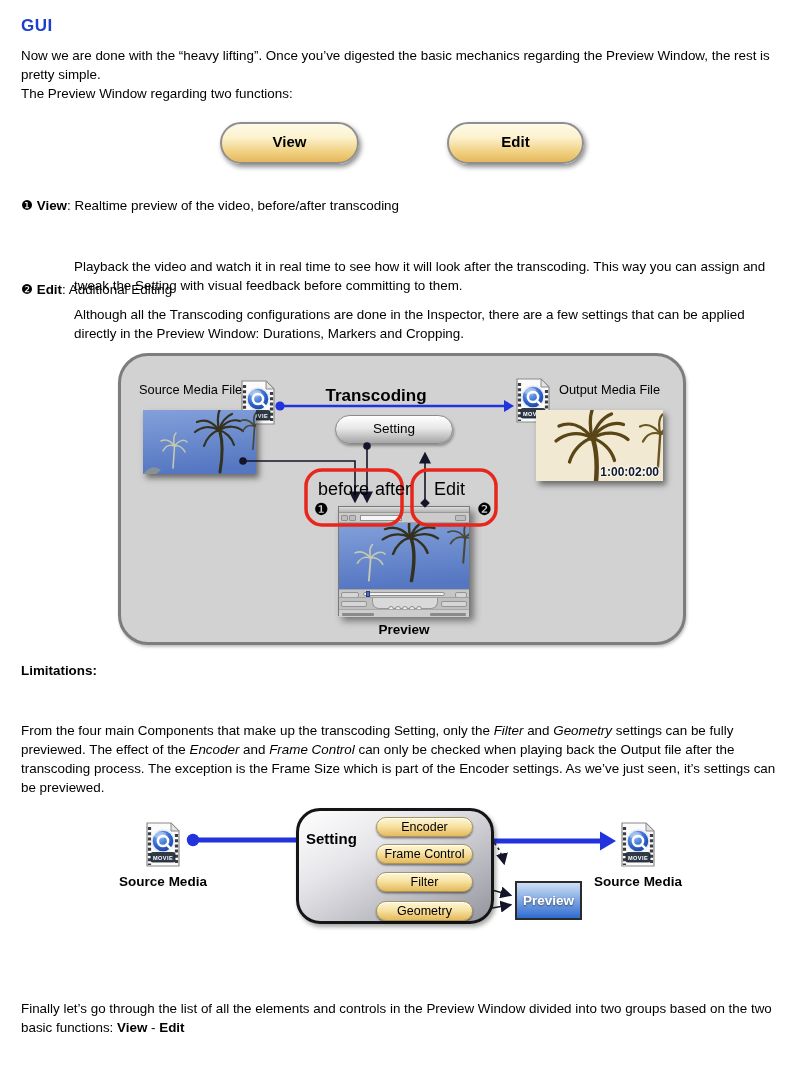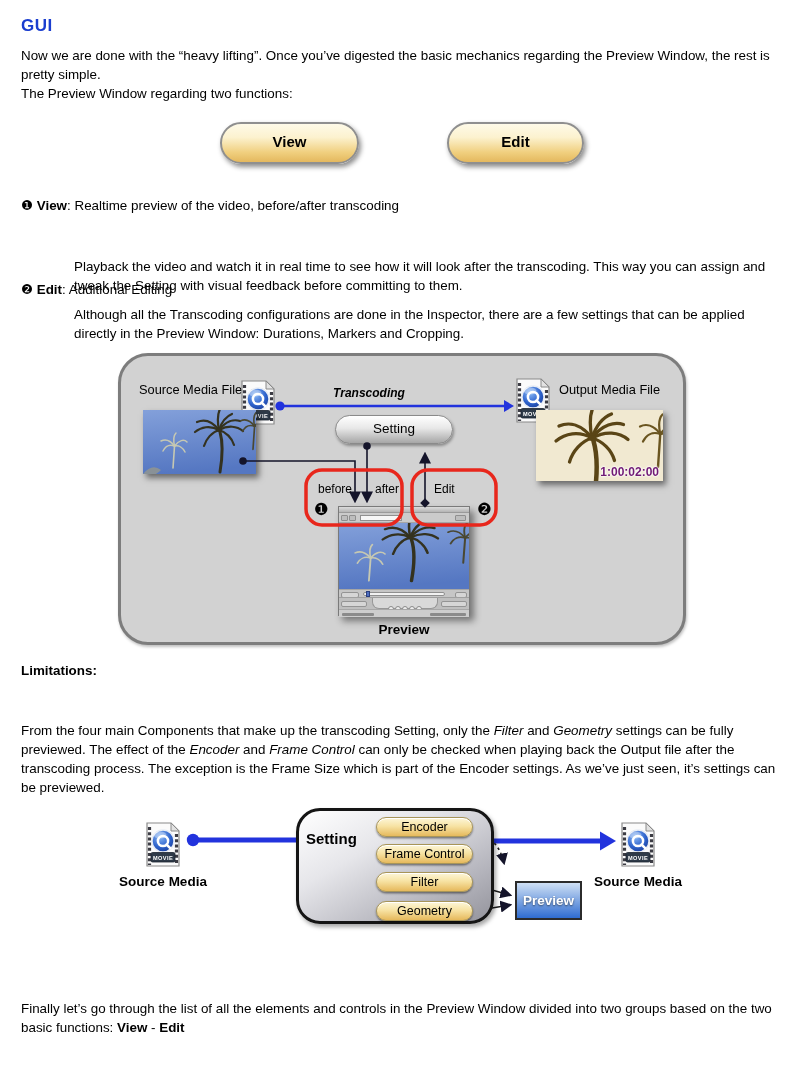--- a/index.html
+++ b/index.html
@@ -9,27 +9,27 @@
   .b{font-weight:bold;}
   .i{font-style:italic;}
   h1.title{position:absolute;left:21px;top:16px;font-size:17px;font-weight:800;letter-spacing:.5px;color:#1b3ecf;margin:0;}
   .goldbtn{position:absolute;height:38px;border:2px solid #8f8f8f;border-radius:21px;
     background:linear-gradient(#fefae8 0%,#fcf2cf 35%,#f0cf7e 75%,#e4b85e 100%);
     box-shadow:2px 3px 5px rgba(0,0,0,.45);text-align:center;font-weight:bold;font-size:15px;line-height:35px;cursor:pointer;}
   .dg1{position:absolute;left:118px;top:353px;width:568px;height:292px;background:#d2d2d2;
     border:3px solid #7d7d7d;border-radius:30px;box-sizing:border-box;box-shadow:1px 2px 3px rgba(0,0,0,.25);}
   .dg1 *{box-sizing:border-box;}
   .imgwrap{position:absolute;box-shadow:3px 4px 6px rgba(0,0,0,.5);line-height:0;}
-  .tc{position:absolute;right:4px;bottom:3px;font-size:12px;font-weight:bold;color:#701a75;
+  .tc{position:absolute;right:4px;bottom:3px;font-size:12px;font-weight:bold;color:#0f172a;
      text-shadow:0 0 2px #fff,0 0 2px #fff,0 0 3px #fff;line-height:12px;}
   .settingpill{position:absolute;left:214px;top:59px;width:118px;height:29px;border:1.5px solid #8a8a8a;border-radius:14.5px;
     background:linear-gradient(#ffffff 0%,#e8e8e8 45%,#a6a6a6 100%);text-align:center;font-size:13.5px;line-height:26px;
     box-shadow:1px 2px 3px rgba(0,0,0,.35);cursor:pointer;}
   .marker{position:absolute;font-size:16.5px;line-height:17px;color:#000;}
-  .dlabel{position:absolute;font-size:12px;line-height:14px;}
+  .dlabel{position:absolute;font-size:18px;line-height:14px;}
   
   .pwin{position:absolute;left:217px;top:150px;width:132px;height:110px;background:#c8c8c8;border:1px solid #7a7a7a;
     box-shadow:4px 5px 7px rgba(0,0,0,.45);}
   .pw-title{height:6px;background:linear-gradient(#dcdcdc,#b4b4b4);border-bottom:1px solid #9a9a9a;}
   .pw-tool{position:relative;height:10px;background:#cbcbcb;border-bottom:1px solid #a6a6a6;}
   .pw-btn{position:absolute;background:#bdbdbd;border:1px solid #8f8f8f;border-radius:1px;}
   .pw-field{position:absolute;background:#f6f6f6;border:1px solid #909090;}
   .pw-scrub{position:relative;height:8px;background:#c6c6c6;border-top:1px solid #a6a6a6;}
   .pw-track{position:absolute;left:24px;top:1.5px;width:82px;height:4px;background:#f2f2f2;border:1px solid #8f8f8f;border-radius:2px;}
   .pw-thumb{position:absolute;left:27px;top:1px;width:4px;height:6px;background:#4e6fc0;border:0.5px solid #2b3f80;}
@@ -139,21 +139,21 @@
   <div class="imgwrap" style="left:22px;top:54px;">
     <svg width="113" height="64" viewBox="0 0 113 64">
       <rect width="113" height="64" fill="url(#sky)"></rect>
       <use href="#palm-small" transform="translate(30,32)" color="#c6c8b2"></use>
       <use href="#palm-big" transform="translate(76,20)" color="#34321f"></use>
       <use href="#palm-small" transform="translate(110,12) scale(1.05)" color="#4a4832"></use>
       <path d="M0 64 q 9 -11 18 -4 q -7 7 -18 8 Z" fill="#9a9a88" opacity="0.75"></path>
     </svg>
   </div>
 
-  <div class="caption" style="left:153px;top:30px;width:190px;font-size:12px;font-style:italic;">Transcoding</div>
+  <div class="caption" style="left:160px;top:30px;width:190px;font-size:17px;">Transcoding</div>
 
   <svg class="abs" style="left:394px;top:22px;" width="36" height="45" viewBox="0 0 36 45">
     <use href="#qt-icon"></use>
     <text x="18" y="38.3" text-anchor="middle" font-size="5.6" font-weight="bold" fill="#fff" letter-spacing="0.4">MOVIE</text>
   </svg>
 
   <div class="dlabel" style="left:438px;top:27px;font-size:12.8px;">Output Media File</div>
 
   <div class="imgwrap" style="left:415px;top:54px;">
     <svg width="127" height="71" viewBox="0 0 127 71">

